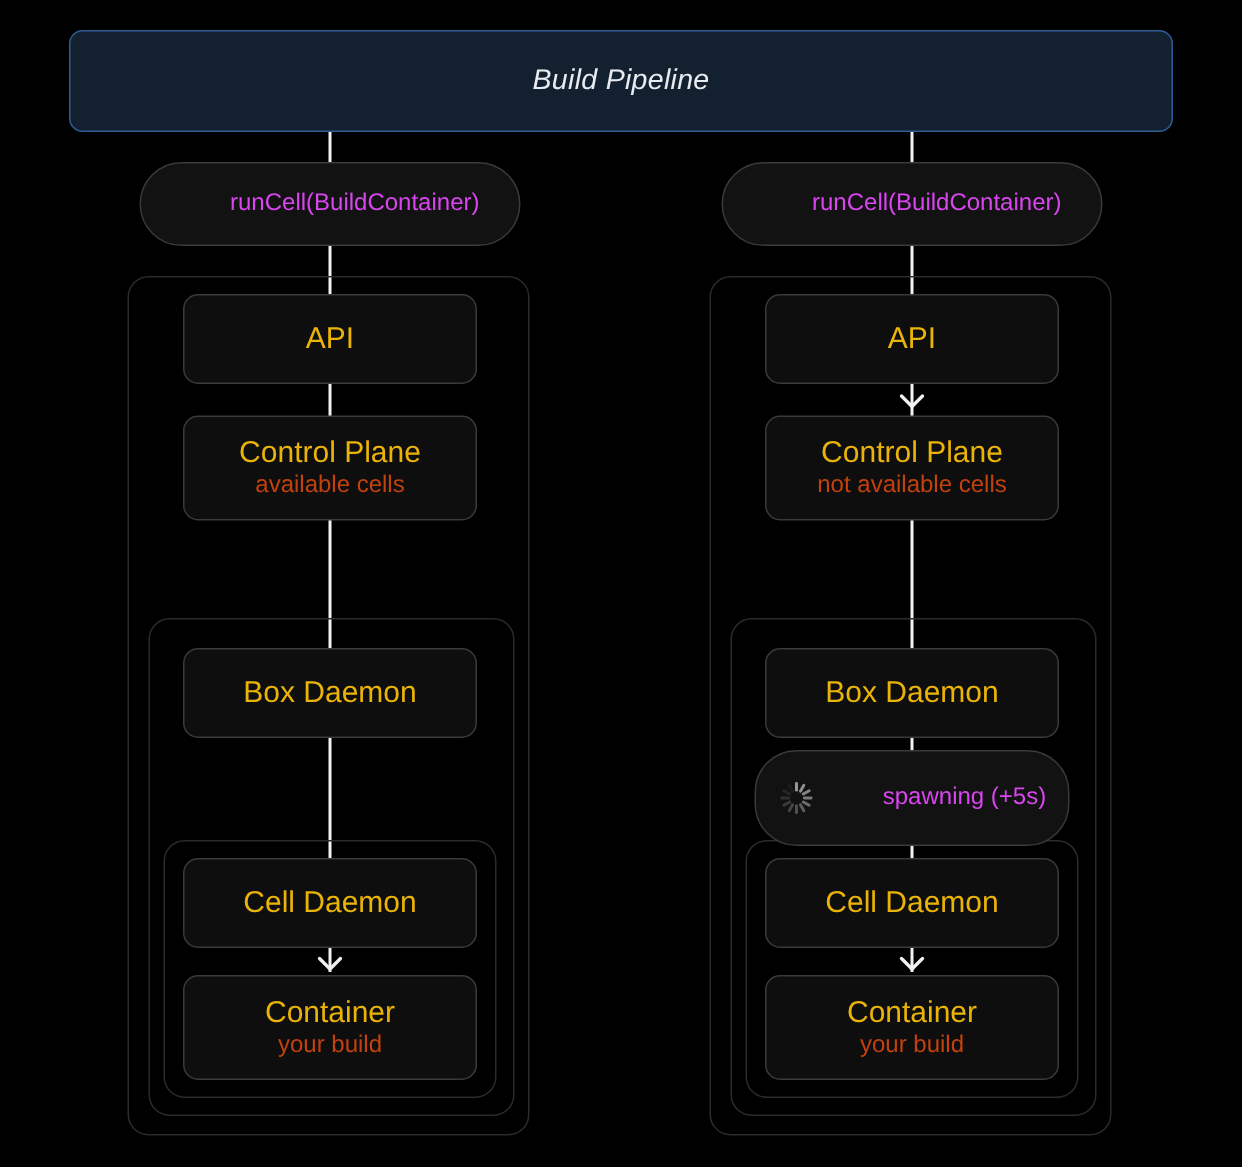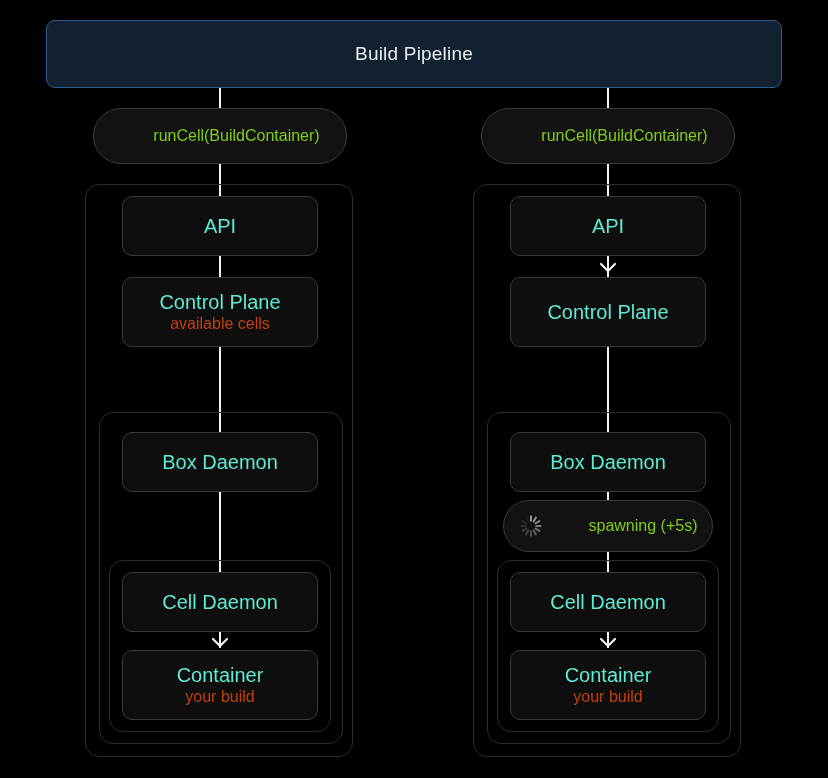--- a/index.html
+++ b/index.html
@@ -19,20 +19,21 @@
   .header {
     position: absolute;
     left: 46px; top: 20px;
     width: 736px; height: 68px;
     background: #13202f;
     border: 1.5px solid #2e5c94;
     border-radius: 9px;
     display: flex; align-items: center; justify-content: center;
     box-sizing: border-box;
     z-index: 2;
+    font-style: italic;
   }
   .header span {
     color: #e8ebf0;
     font-size: 19px;
     letter-spacing: 0.2px;
   }
   
   .vline {
     position: absolute;
     width: 2px;
@@ -58,42 +59,42 @@
     position: absolute;
     background: #0e0e0e;
     border: 1px solid #3a3a3a;
     border-radius: 10px;
     box-sizing: border-box;
     display: flex; flex-direction: column;
     align-items: center; justify-content: center;
     z-index: 2;
   }
   .node .label {
-    color: #5eead4;
+    color: #eab308;
     font-size: 20px;
     line-height: 1.2;
   }
   .node .sublabel {
     color: #c2410c;
     font-size: 16px;
     line-height: 1.3;
   }
   
   .pill {
     position: absolute;
     background: #121212;
     border: 1px solid #3a3a3a;
     border-radius: 28px;
     box-sizing: border-box;
     display: flex; align-items: center; justify-content: center;
     gap: 13px;
     z-index: 2;
   }
   .pill span {
-    color: #84cc16;
+    color: #d946ef;
     font-size: 16px;
     margin-left: 33px;
   }
   
   .spinner {
     width: 24px; height: 24px;
     animation: spin 1s steps(12, end) infinite;
   }
   @keyframes spin {
     from { transform: rotate(0deg); }
@@ -158,30 +159,31 @@
   <div class="node" style="left:510px; top:196px; width:196px; height:60px;">
     <span class="label">API</span>
   </div>
 
   <svg class="chevron" style="left:599px; top:262px;" viewBox="0 0 18 11">
     <path d="M2 2 L9 9 L16 2" stroke="#f2f2f2" stroke-width="2.2" fill="none" stroke-linecap="round" stroke-linejoin="round"></path>
   </svg>
 
   <div class="node" style="left:510px; top:277px; width:196px; height:70px;">
     <span class="label">Control Plane</span>
+    <span class="sublabel">not available cells</span>
   </div>
 
 
   <div class="group" style="left:487px; top:412px; width:244px; height:332px;"></div>
 
   <div class="node" style="left:510px; top:432px; width:196px; height:60px;">
     <span class="label">Box Daemon</span>
   </div>
 
-  <div class="pill" style="left:503px; top:500px; width:210px; height:52px;">
+  <div class="pill" style="left:503px; top:500px; width:210px; height:64px;">
     <svg class="spinner" viewBox="0 0 32 32">
       <g stroke="#9a9a9a" stroke-width="2.6" stroke-linecap="round">
         <line x1="16" y1="3" x2="16" y2="9" opacity="1"></line>
         <line x1="22.5" y1="4.74" x2="19.5" y2="9.94" opacity="0.92"></line>
         <line x1="27.26" y1="9.5" x2="22.06" y2="12.5" opacity="0.84"></line>
         <line x1="29" y1="16" x2="23" y2="16" opacity="0.76"></line>
         <line x1="27.26" y1="22.5" x2="22.06" y2="19.5" opacity="0.66"></line>
         <line x1="22.5" y1="27.26" x2="19.5" y2="22.06" opacity="0.56"></line>
         <line x1="16" y1="29" x2="16" y2="23" opacity="0.46"></line>
         <line x1="9.5" y1="27.26" x2="12.5" y2="22.06" opacity="0.38"></line>

